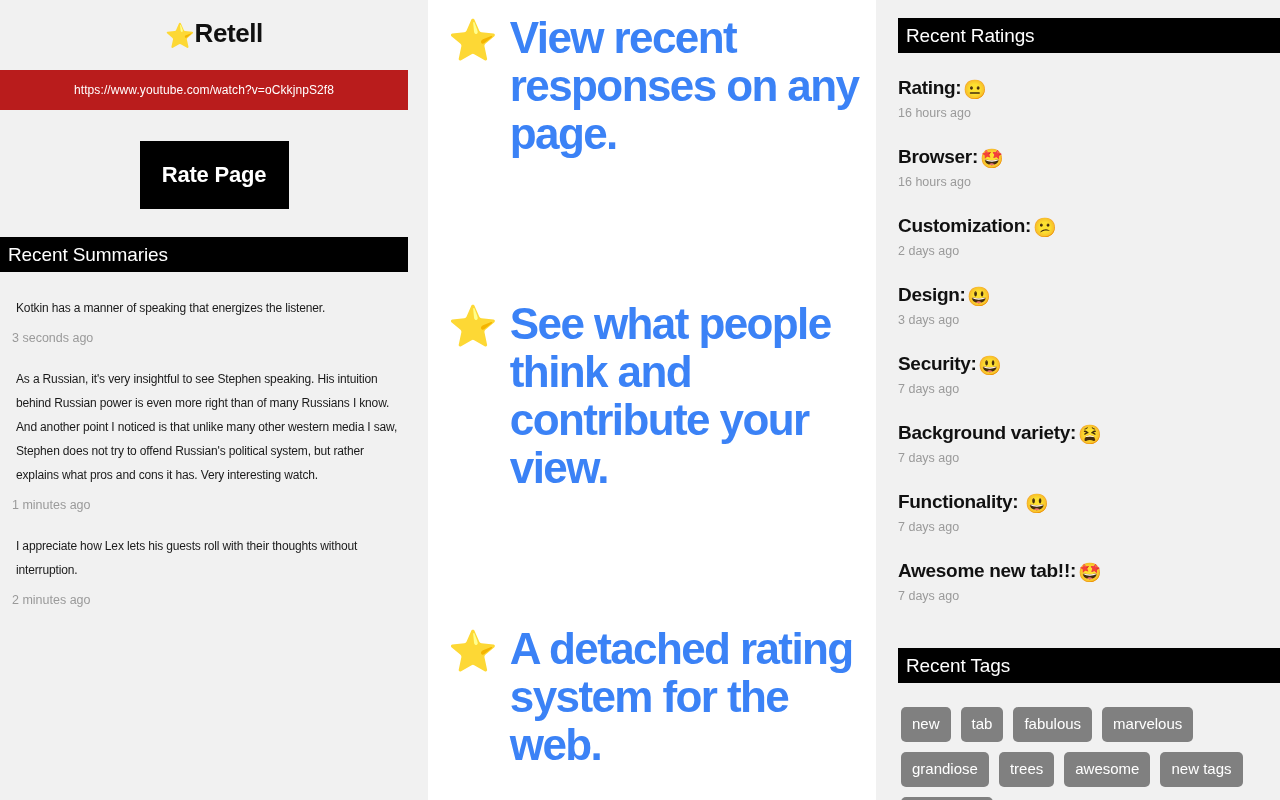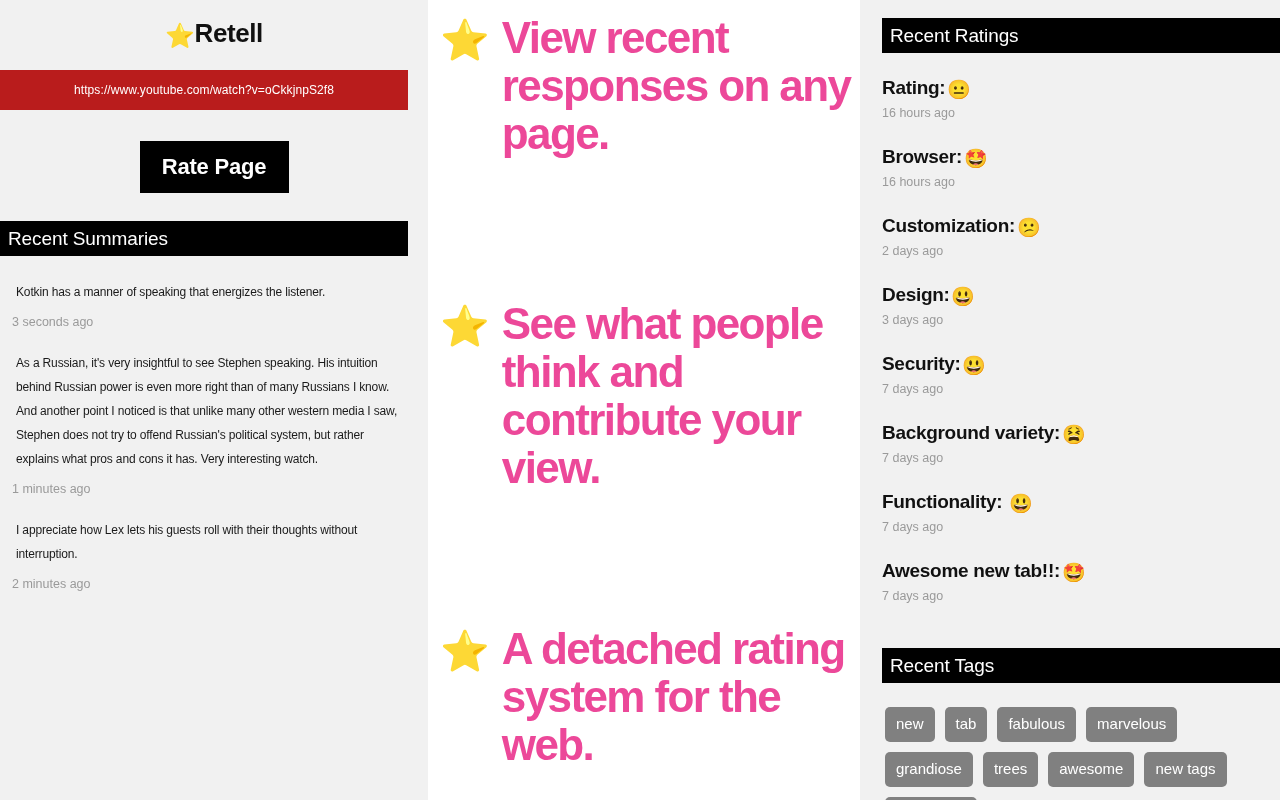--- a/index.html
+++ b/index.html
@@ -12,20 +12,21 @@
     font-family: "Liberation Sans", sans-serif;
     -webkit-font-smoothing: antialiased;
   }
 
   #app {
     position: relative;
     width: 1280px;
     height: 800px;
     display: flex;
     align-items: stretch;
+    gap: 8px;
   }
 
   
   .panel-left {
     position: relative;
     width: 428px;
     height: 800px;
     background: #f1f1f1;
     overflow: hidden;
     flex: 0 0 428px;
@@ -63,21 +64,21 @@
     margin-top: 31px;
   }
   .rate-btn {
     background: #000000;
     color: #ffffff;
     border: none;
     font-family: "Liberation Sans", sans-serif;
     font-size: 22px;
     font-weight: bold;
     width: 149px;
-    height: 52px;
+    height: 68px;
     line-height: 52px;
     letter-spacing: -0.2px;
     cursor: pointer;
     padding: 0;
   }
 
   .avg-rating {
     text-align: center;
     font-size: 19px;
     font-weight: bold;
@@ -143,21 +144,21 @@
     font-size: 40px;
     line-height: 1;
     flex: 0 0 auto;
     margin-right: 12px;
     margin-top: 6px;
   }
   .pitch-text {
     font-size: 44px;
     font-weight: bold;
     line-height: 48px;
-    color: #ec4899;
+    color: #3b82f6;
     letter-spacing: -1.6px;
   }
 
   .pitch-1 { top: 14px; }
   .pitch-2 { top: 300px; }
   .pitch-3 { top: 625px; }
 
   
   .panel-right {
     position: relative;

